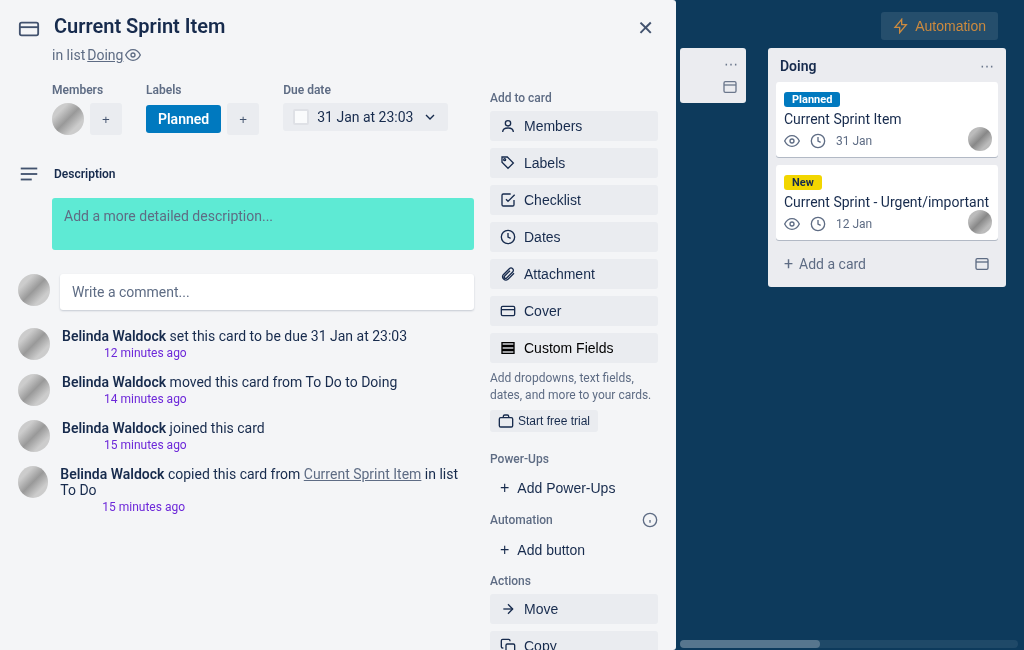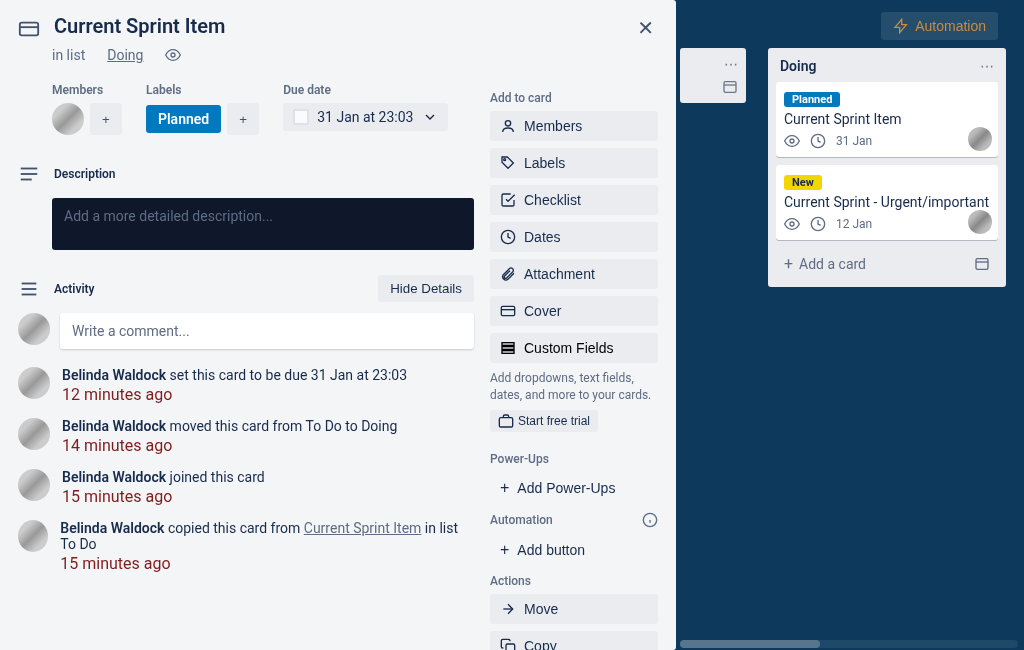--- a/index.html
+++ b/index.html
@@ -163,21 +163,21 @@
   font-weight: 600;
   color: #172b4d;
 }
 .in-list {
   font-size: 14px;
   color: #5e6c84;
   padding-left: 34px;
   margin-bottom: 20px;
   display: flex;
   align-items: center;
-  gap: 22px;
+  gap: 2px;
 }
 .in-list a { color: #5e6c84; text-decoration: underline; }
 
 .main-area {
   display: flex;
   gap: 16px;
 }
 .left-col { flex: 1; min-width: 0; }
 .right-col { width: 168px; }
 
@@ -251,21 +251,21 @@
   gap: 14px;
   margin-bottom: 10px;
 }
 .section-title {
   font-size: 12px;
   font-weight: 600;
   color: #172b4d;
 }
 .desc-box {
   margin-left: 34px;
-  background: #0f172a;
+  background: #5eead4;
   border-radius: 3px;
   padding: 10px 12px;
   color: #5e6c84;
   min-height: 52px;
   margin-bottom: 24px;
   cursor: text;
 }
 
 .hide-details {
   margin-left: auto;
@@ -295,23 +295,24 @@
 
 .activity-item {
   display: flex;
   gap: 12px;
   margin-bottom: 14px;
 }
 .activity-text { color: #172b4d; }
 .activity-text b { font-weight: 600; }
 .activity-text a { color: #5e6c84; text-decoration: underline; }
 .activity-time {
-  font-size: 16px;
-  color: #7f1d1d;
+  font-size: 12px;
+  color: #6d28d9;
   margin-top: 2px;
+  margin-left: 42px;
 }
 
 
 .sb-heading {
   font-size: 12px;
   color: #5e6c84;
   font-weight: 500;
   margin-bottom: 6px;
   margin-top: 8px;
   display: flex;
@@ -536,32 +537,20 @@
       <div class="section">
         <span class="header-icon icon-lg"><svg viewBox="0 0 24 24">
               <line x1="3" y1="6" x2="21" y2="6"></line>
               <line x1="3" y1="12" x2="21" y2="12"></line>
               <line x1="3" y1="18" x2="15" y2="18"></line>
             </svg></span>
         <h3 class="section-title">Description</h3>
       </div>
       <div class="desc-box">Add a more detailed description...</div>
 
-      <div class="section">
-        <span class="header-icon icon-lg"><svg viewBox="0 0 24 24">
-              <line x1="4" y1="6" x2="20" y2="6"></line>
-              <line x1="4" y1="12" x2="20" y2="12"></line>
-              <line x1="4" y1="18" x2="20" y2="18"></line>
-              <line x1="2" y1="6" x2="2" y2="6"></line>
-              <line x1="2" y1="12" x2="2" y2="12"></line>
-              <line x1="2" y1="18" x2="2" y2="18"></line>
-            </svg></span>
-        <h3 class="section-title">Activity</h3>
-        <button class="hide-details">Hide Details</button>
-      </div>
 
       <div class="comment-row">
         <div class="avatar avatar-sm"></div>
         <div class="comment-input">Write a comment...</div>
       </div>
 
       <div id="activity-list">
           <div class="activity-item">
             <div class="avatar avatar-sm"></div>
             <div>

